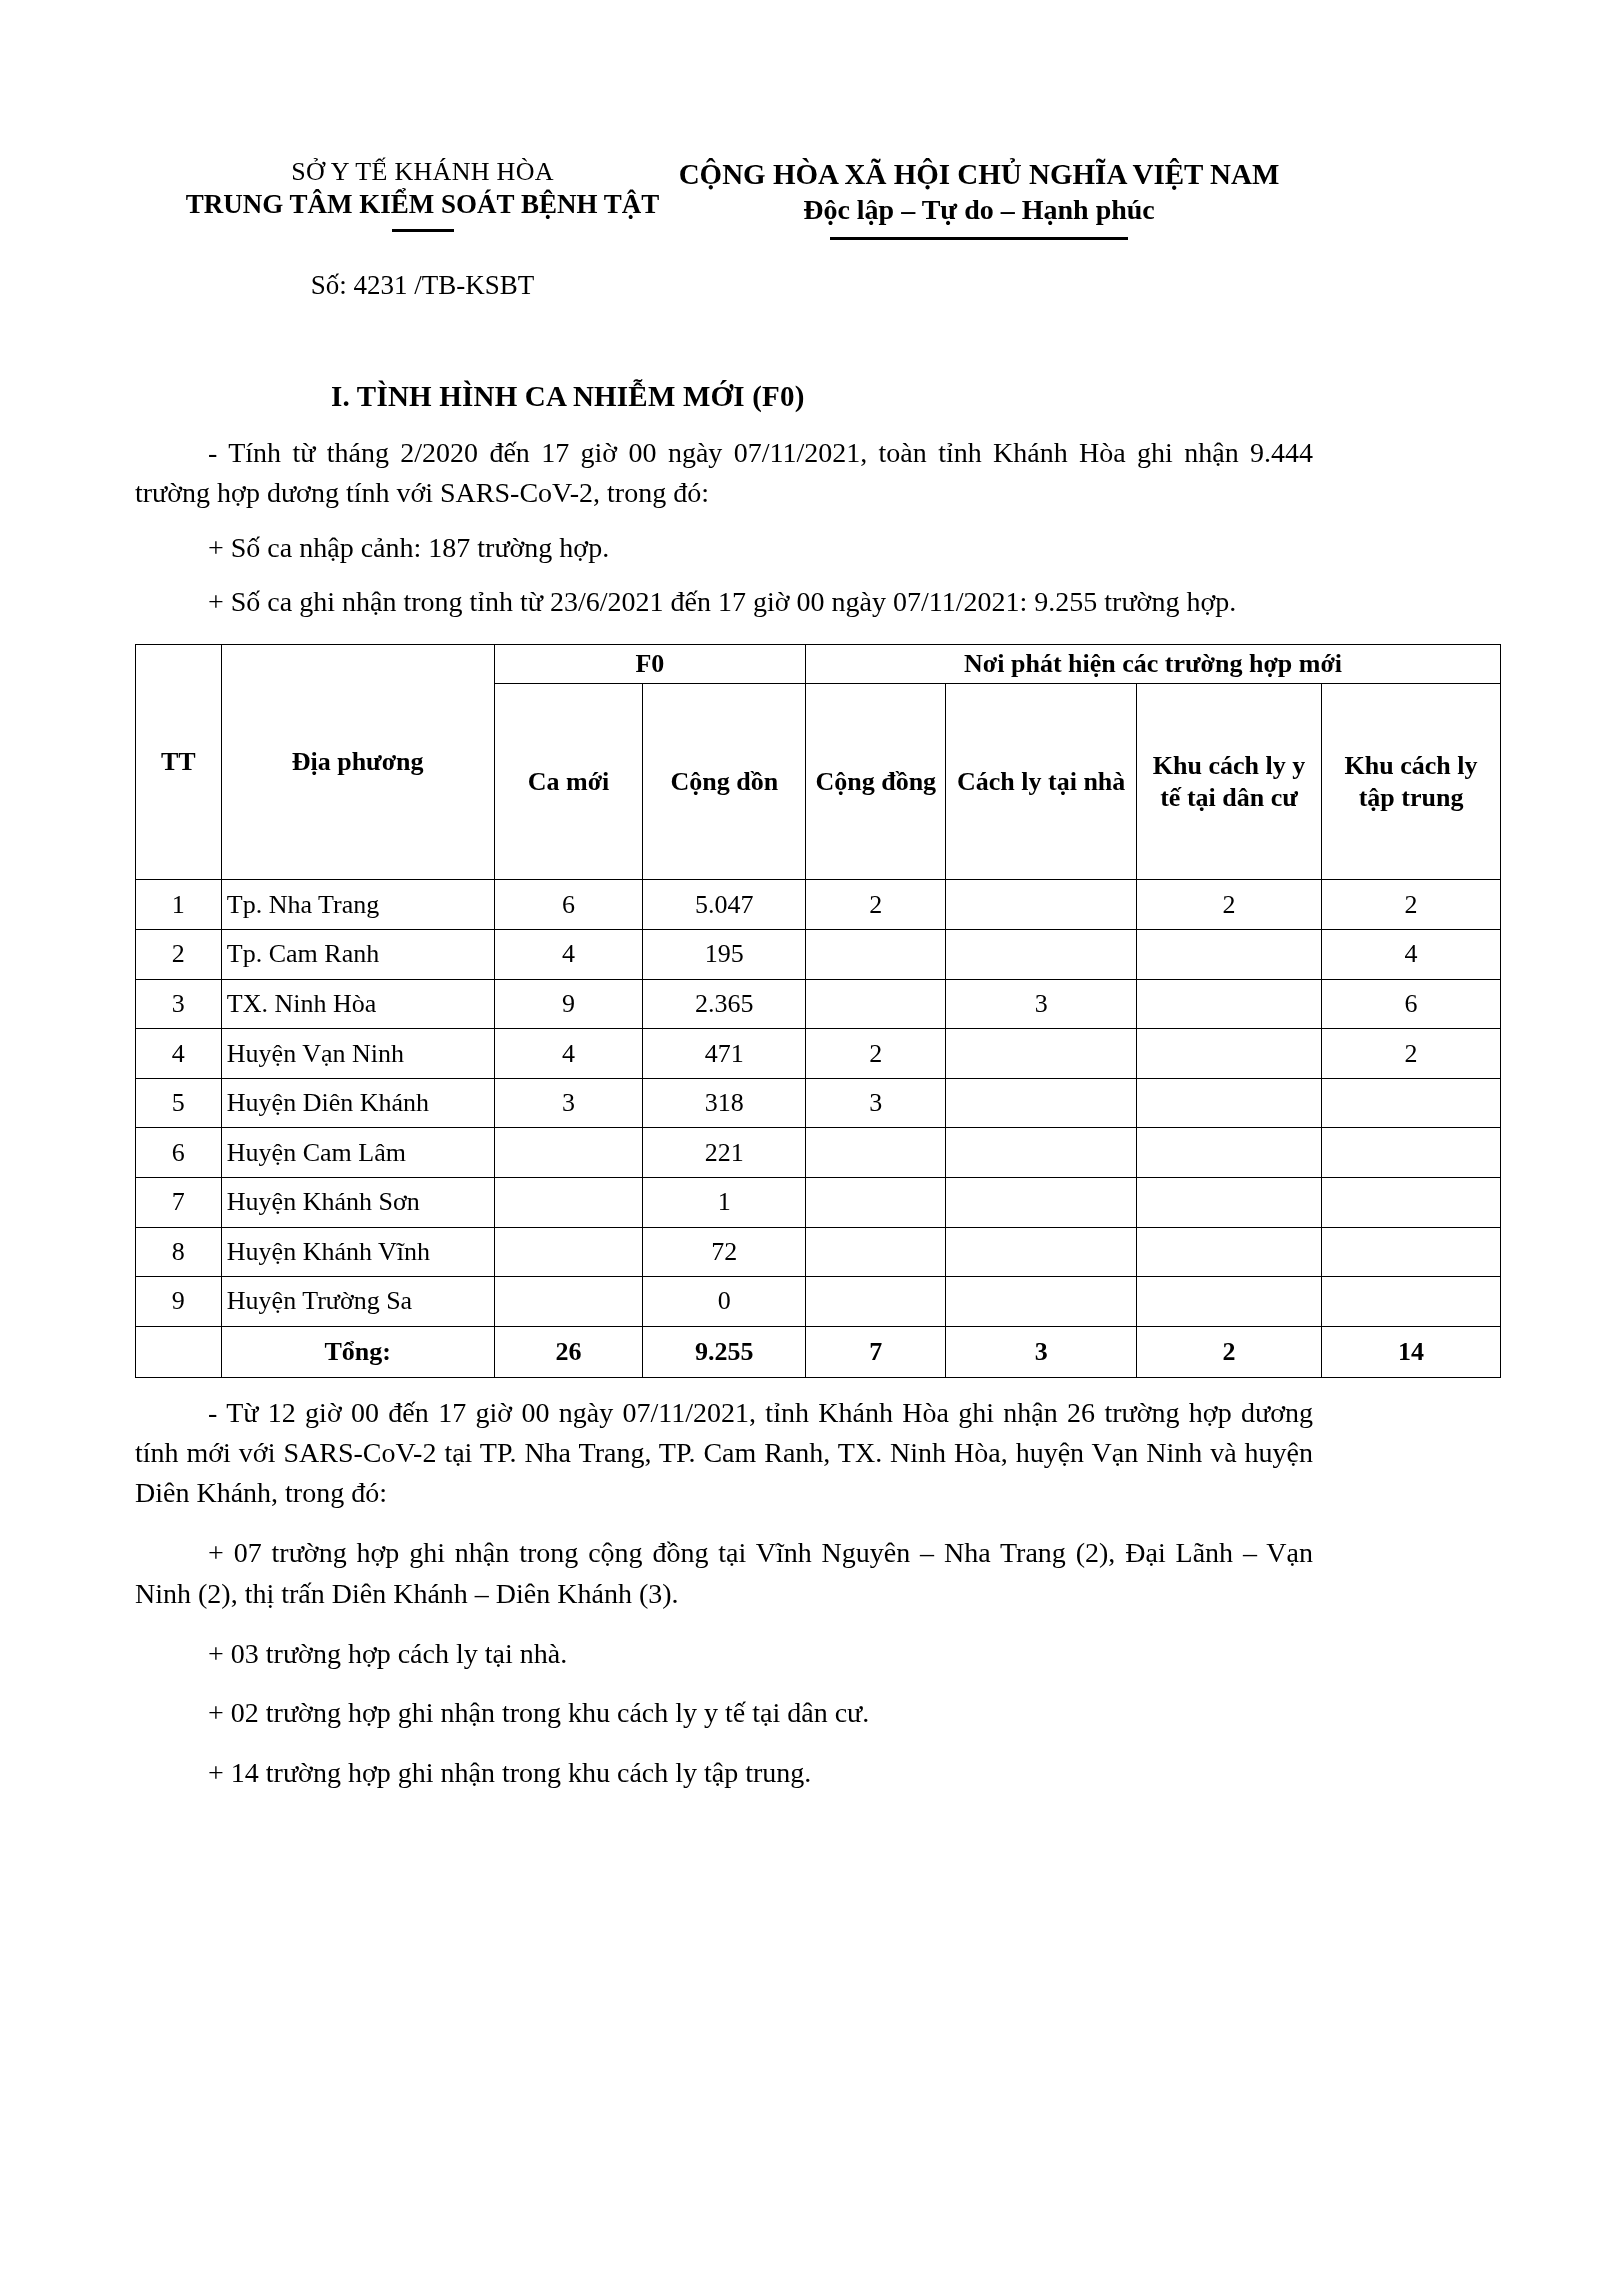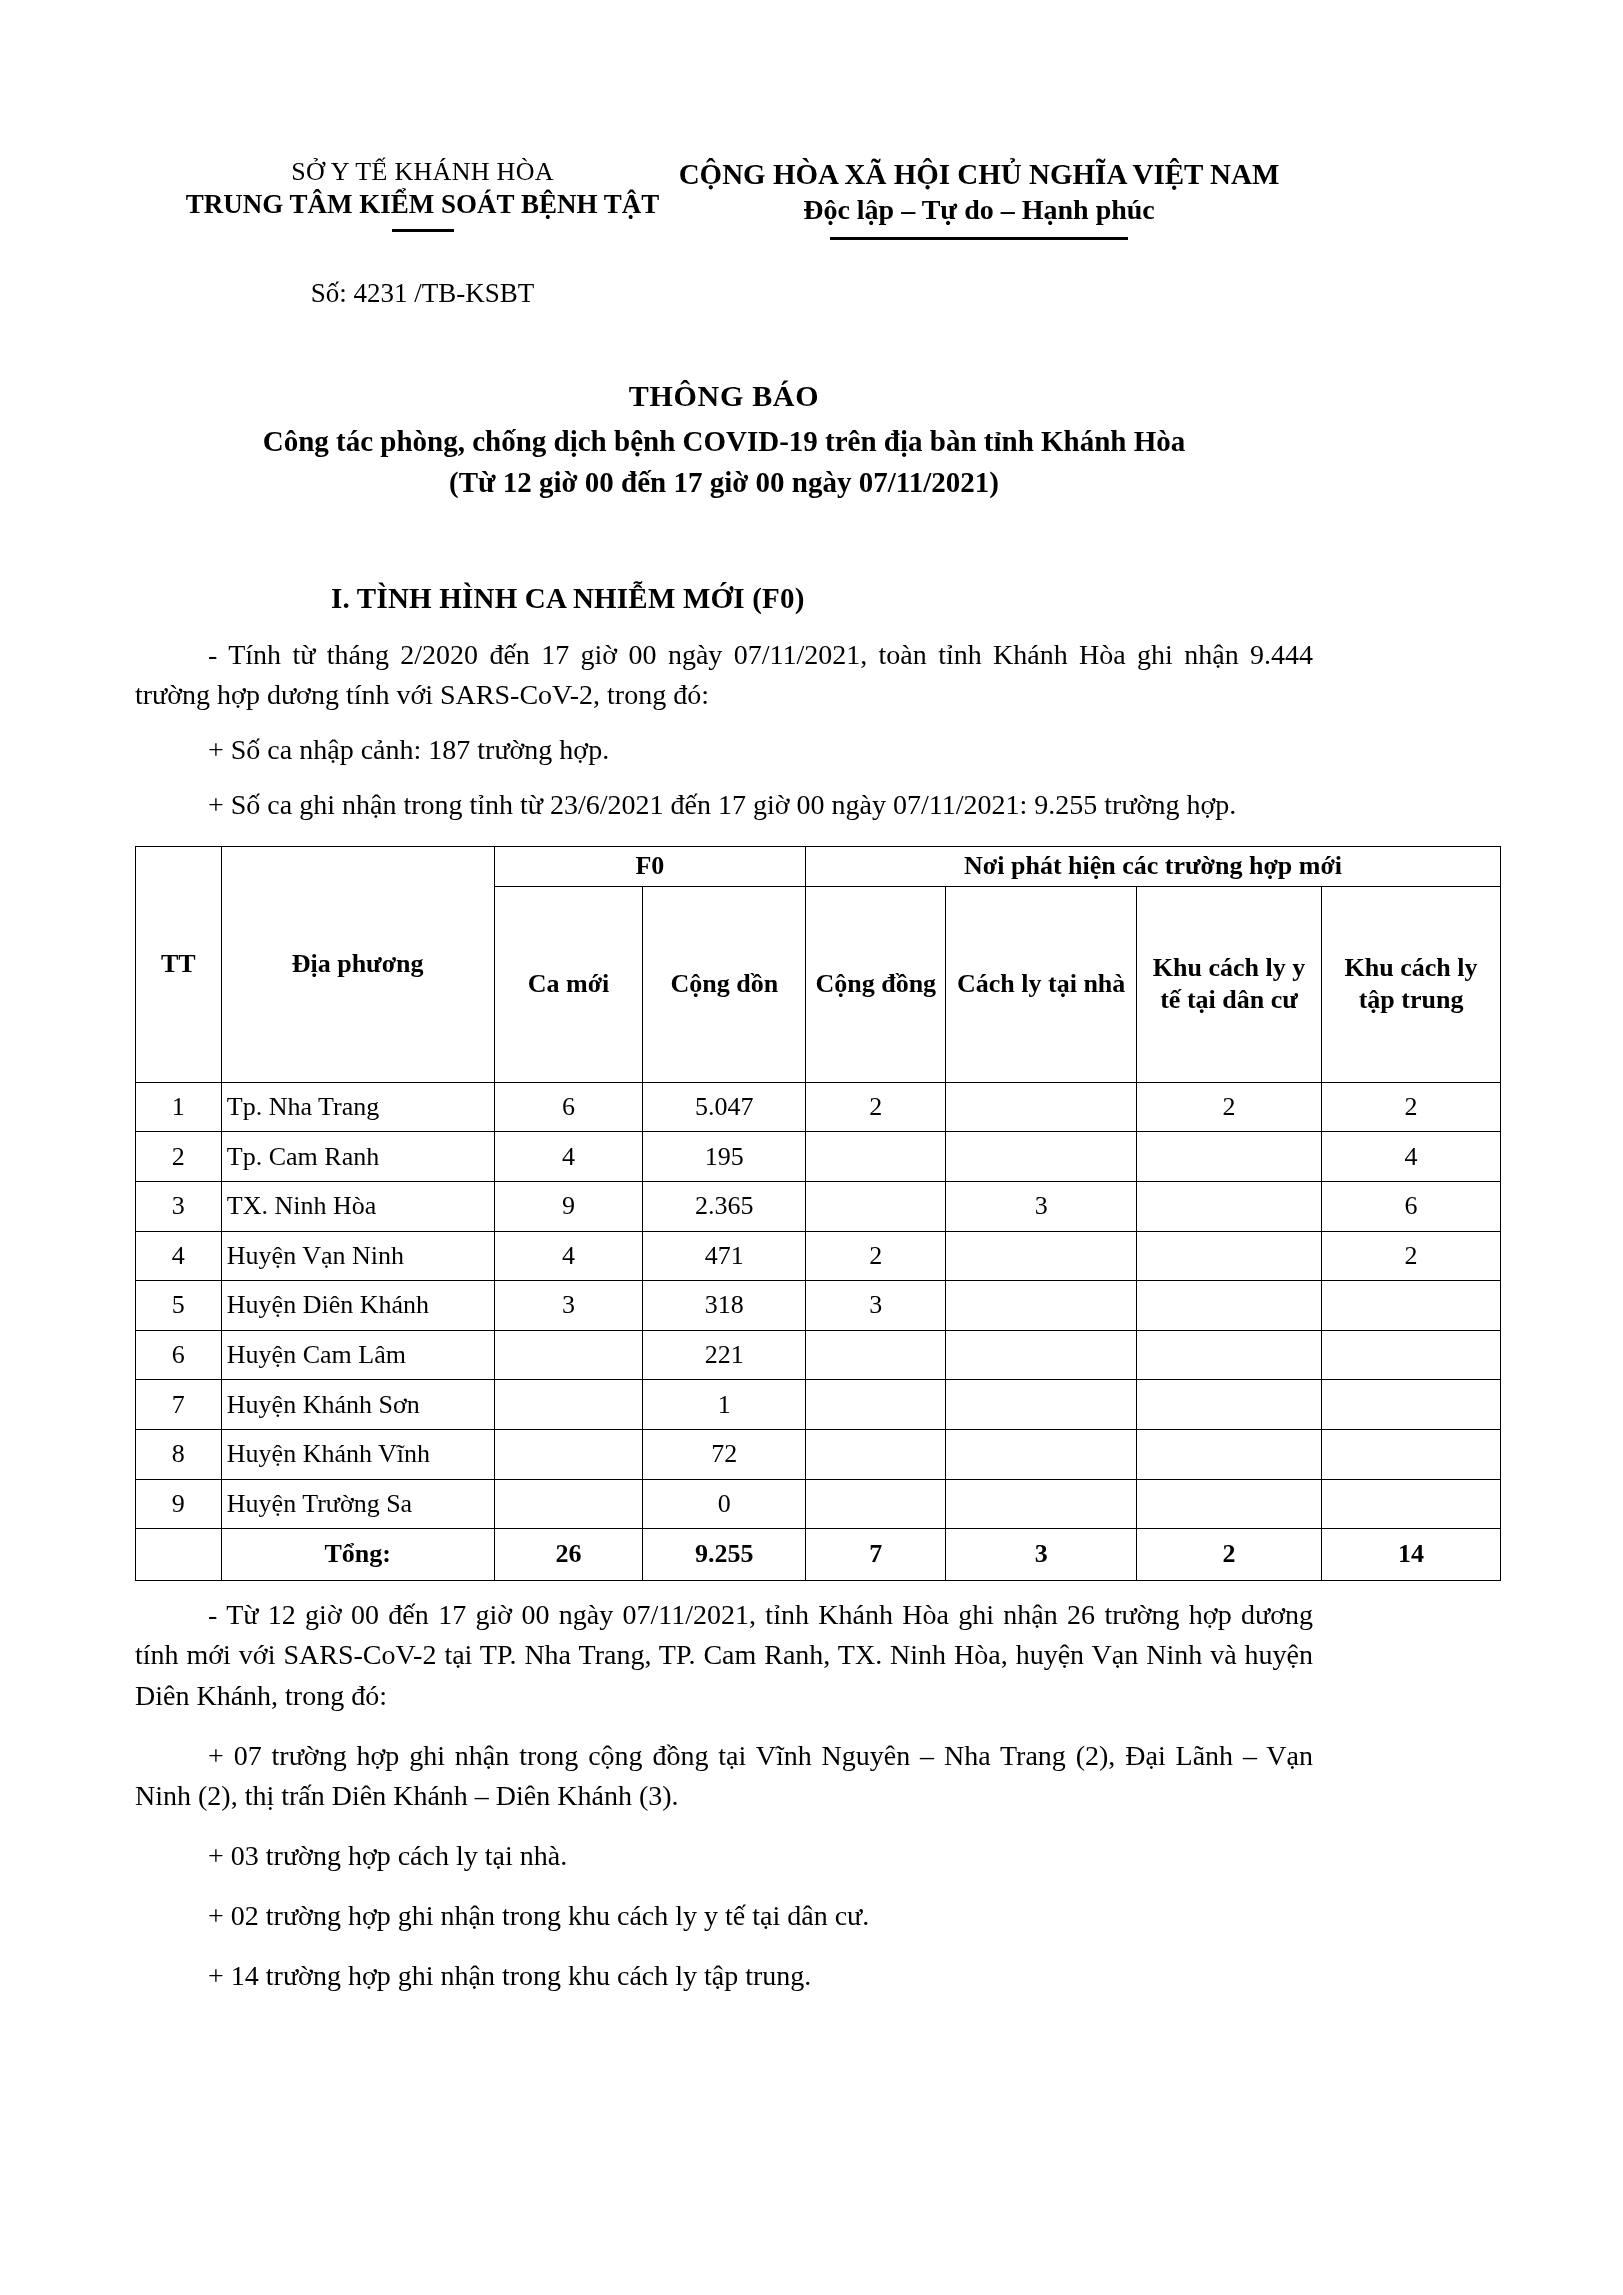--- a/index.html
+++ b/index.html
@@ -20,21 +20,21 @@
 
   .org-line1 { font-size:26px; letter-spacing:0.3px; line-height:1.18; }
   .org-line2 { font-size:27px; font-weight:bold; line-height:1.2; white-space:nowrap; }
   .nation1   { font-size:29px; font-weight:bold; line-height:1.2; white-space:nowrap; }
   .nation2   { font-size:28px; font-weight:bold; line-height:1.3; white-space:nowrap; }
 
   .rule { height:2.6px; background:#000; margin:9.2px auto 0; }
   .rule-left  { width:62px; }
   .rule-right { width:298px; }
 
-  .sub-row { display:flex; align-items:flex-start; margin-top:38px;flex-direction:column; }
+  .sub-row { display:flex; align-items:flex-start; margin-top:30px;flex-direction:column; }
   .sub-left  { width:497px; text-align:center; padding-left:39px; font-size:27px; }
   .sub-right { flex:1; text-align:center; padding-right:26px;
                font-size:27px; font-style:italic; white-space:nowrap; }
 
   
   .title-block { text-align:center; margin-top:68px; }
   .t-main { font-size:30px; font-weight:bold; letter-spacing:0.7px; line-height:1.25; }
   .t-sub  { font-size:29px; font-weight:bold; line-height:1.42; margin-top:6.5px; }
   .t-sub2 { font-size:29px; font-weight:bold; line-height:1.42; }
 
@@ -85,25 +85,20 @@
       <div class="nation1">CỘNG HÒA XÃ HỘI CHỦ NGHĨA VIỆT NAM</div>
       <div class="nation2">Độc lập – Tự do – Hạnh phúc</div>
       <div class="rule rule-right"></div>
     </div>
   </div>
 
   <div class="sub-row">
     <div class="sub-left">Số:   4231 /TB-KSBT</div>
   </div>
 
-  <div class="title-block">
-    <div class="t-main">THÔNG BÁO</div>
-    <div class="t-sub">Công tác phòng, chống dịch bệnh COVID-19 trên địa bàn tỉnh Khánh Hòa</div>
-    <div class="t-sub2">(Từ 12 giờ 00 đến 17 giờ 00 ngày 07/11/2021)</div>
-  </div>
 
   <div class="section-head">I. TÌNH HÌNH CA NHIỄM MỚI (F0)</div>
 
   <p class="para first">- Tính từ tháng 2/2020 đến 17 giờ 00 ngày 07/11/2021, toàn tỉnh Khánh Hòa ghi nhận 9.444 trường hợp dương tính với SARS-CoV-2, trong đó:</p>
   <p class="para">+ Số ca nhập cảnh: 187 trường hợp.</p>
   <p class="para">+ Số ca ghi nhận trong tỉnh từ 23/6/2021 đến 17 giờ 00 ngày 07/11/2021: 9.255 trường hợp.</p>
 
   <table class="report">
     <colgroup>
       <col class="c-tt">

